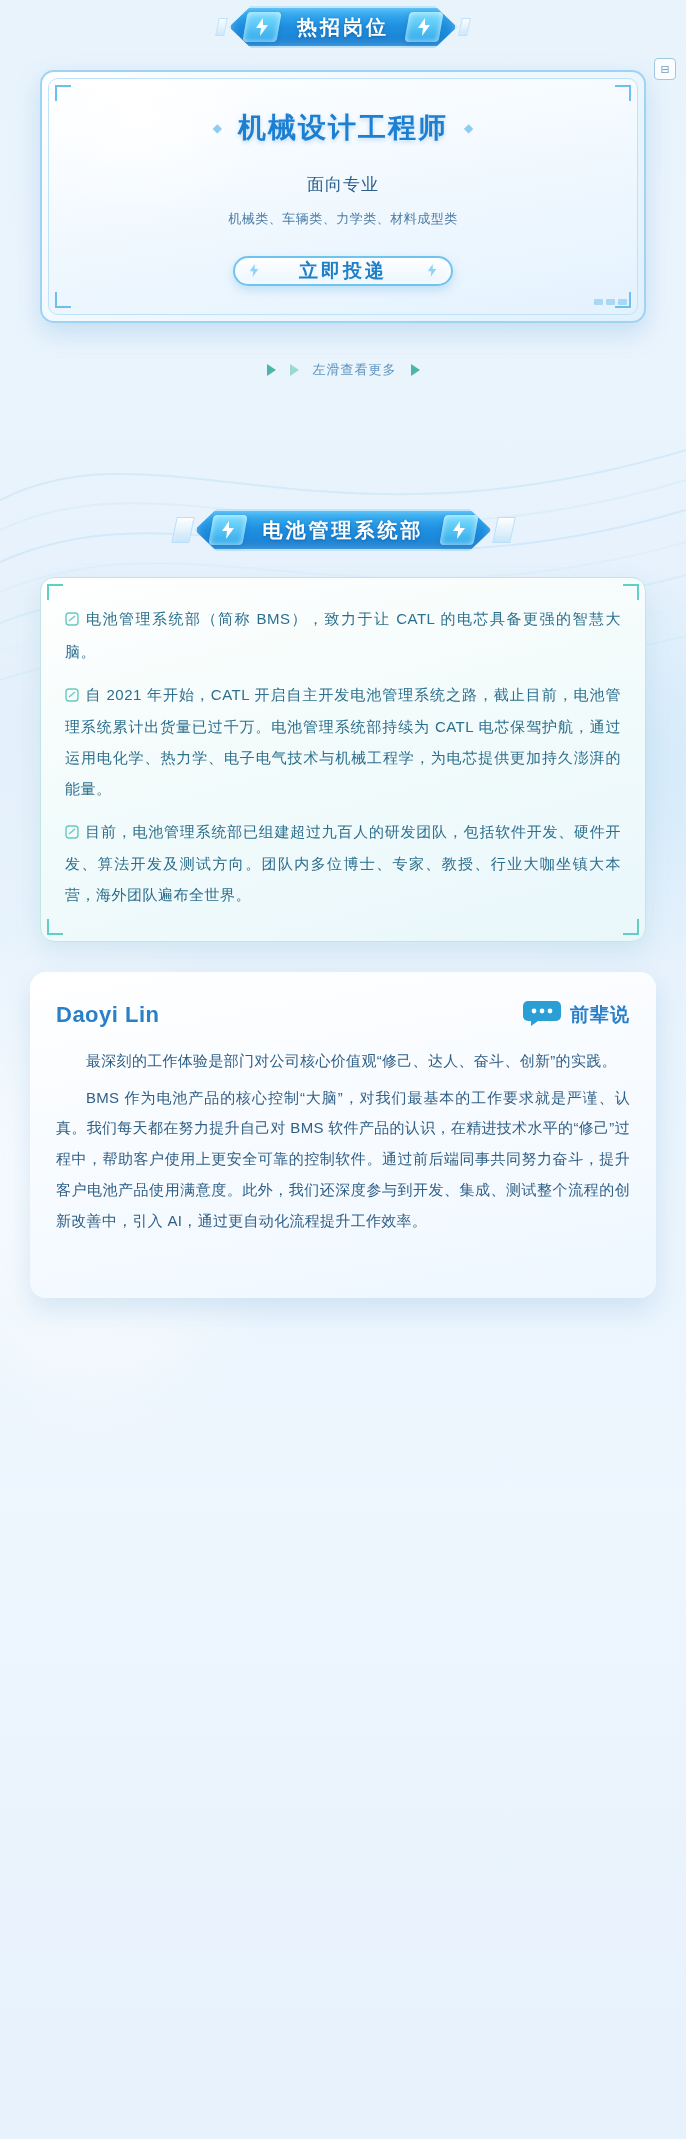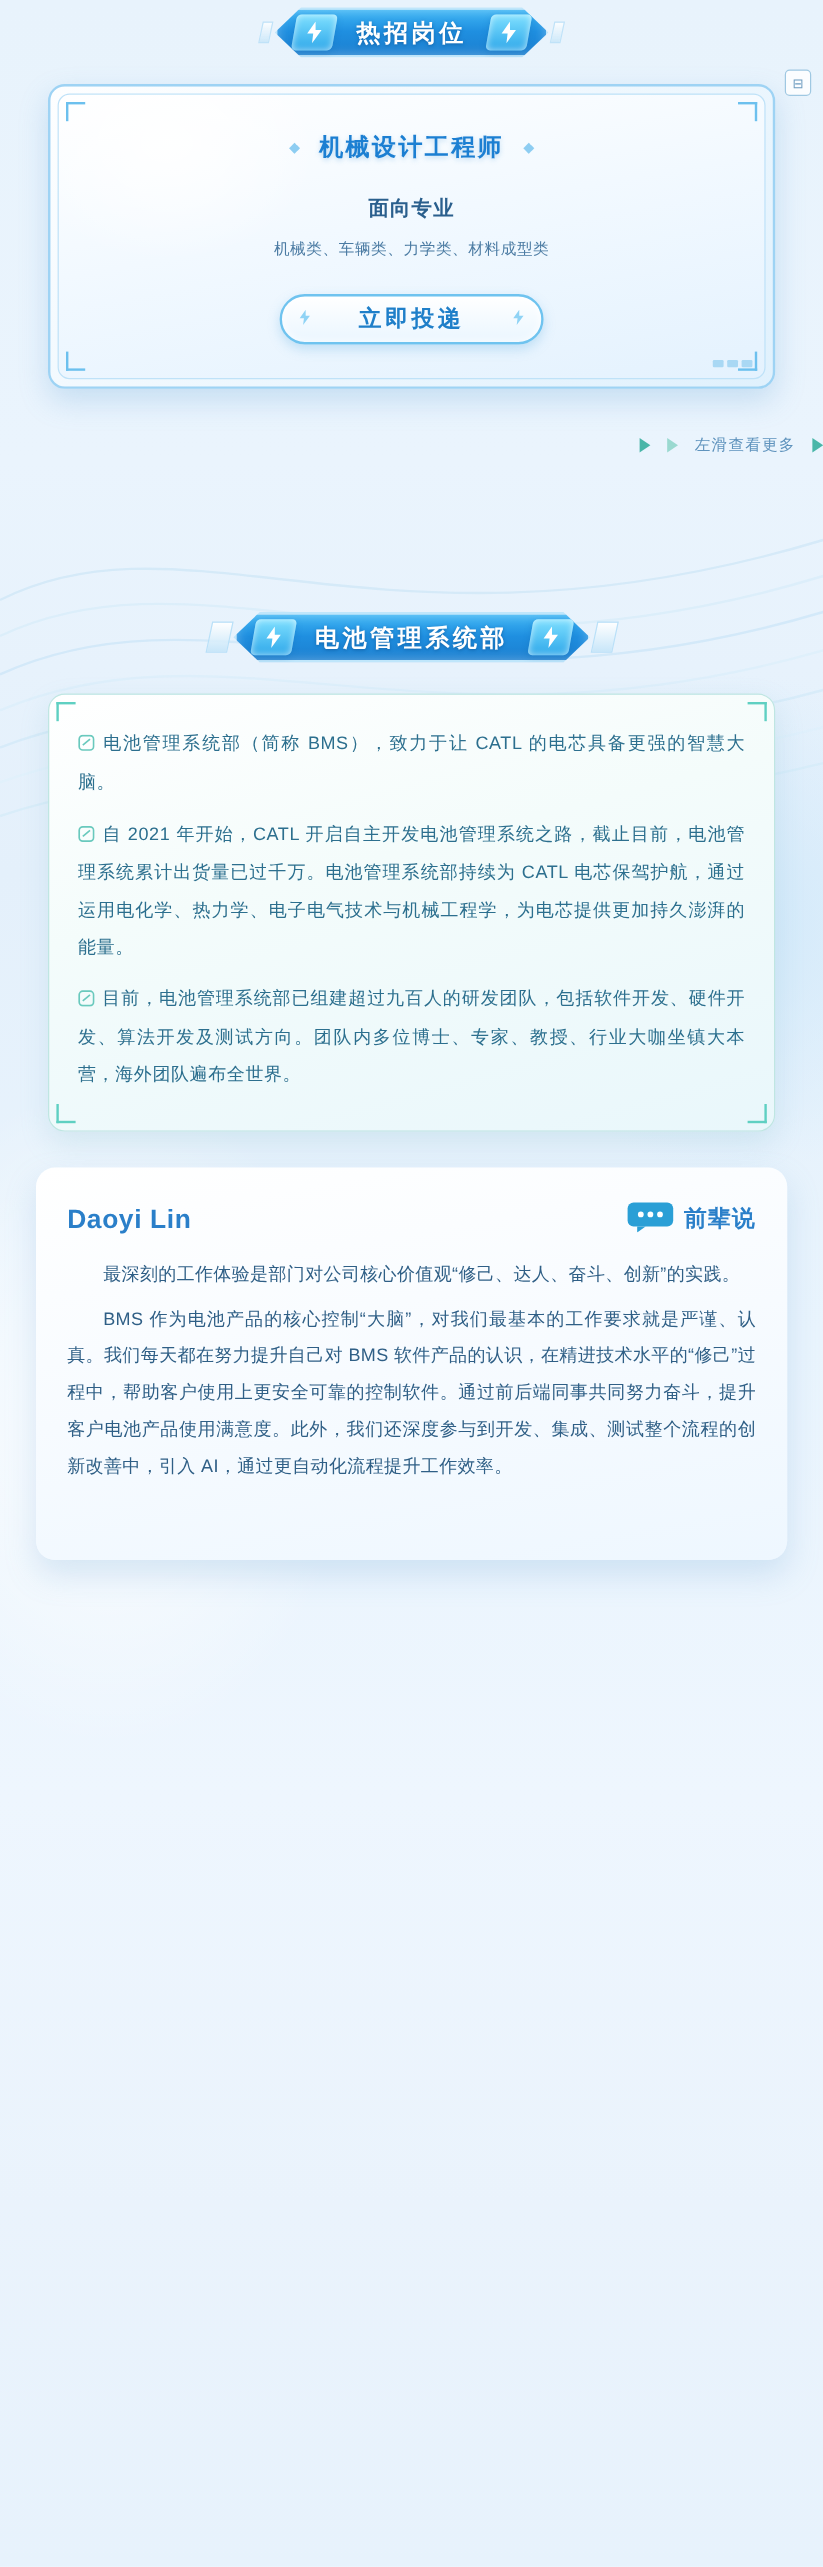--- a/index.html
+++ b/index.html
@@ -102,55 +102,55 @@
     position:absolute; width:16px; height:16px; border-color:#6cc0ee; border-style:solid; border-width:0;
   }
   .corner.tl { left:6px; top:6px; border-left-width:2px; border-top-width:2px; }
   .corner.tr { right:6px; top:6px; border-right-width:2px; border-top-width:2px; }
   .corner.bl { left:6px; bottom:6px; border-left-width:2px; border-bottom-width:2px; }
   .corner.br { right:6px; bottom:6px; border-right-width:2px; border-bottom-width:2px; }
 
   .job-title-row { display:flex; align-items:center; justify-content:center; gap:16px; position:relative; }
   .diamond { color:#8dcdf2; font-size:12px; }
   .job-title {
-    font-size: 20px; font-weight: bold; color:#1c7fd2; letter-spacing:2px;
+    font-size: 28px; font-weight: bold; color:#1c7fd2; letter-spacing:2px;
     text-shadow: 0 2px 4px rgba(120,180,225,.45);
   }
   .job-sub {
     text-align:center; margin-top: 26px;
-    font-size: 17px; font-weight: bold; color:#2a5f8d; letter-spacing:1px;
+    font-size: 17px; font-weight: normal; color:#2a5f8d; letter-spacing:1px;
   }
   .job-majors {
     text-align:center; margin-top: 14px;
     font-size: 13px; color:#4b7ba3; letter-spacing:.5px;
   }
   .apply-wrap { display:flex; justify-content:center; margin-top: 28px; }
   .apply-btn {
     position:relative;
     display:flex; align-items:center; justify-content:center;
-    width: 220px; height: 42px;
+    width: 220px; height: 30px;
     border: 2px solid #6fc3ef;
     border-radius: 21px;
     background: linear-gradient(180deg,#ffffff,#eaf6ff);
     color:#1f7fc9; font-size:19px; font-weight:bold; letter-spacing:3px;
     box-shadow: 0 4px 10px rgba(110,180,225,.35), inset 0 0 8px rgba(255,255,255,.9);
     cursor:pointer;
   }
   .apply-btn .side-bolt { position:absolute; top:50%; transform:translateY(-50%); }
   .apply-btn .side-bolt.l { left: 14px; }
   .apply-btn .side-bolt.r { right: 14px; }
 
   .card-tick {
     position:absolute; right:10px; bottom:9px; display:flex; gap:3px;
   }
   .card-tick i { display:block; width:9px; height:6px; background:#a9d8f4; border-radius:1px; }
 
   
   .swipe {
-    display:flex; align-items:center; justify-content:flex-end; gap:14px;
+    display:flex; align-items:center; justify-content:center; gap:14px;
     margin-top: 38px; color:#5f93bd; font-size:13px; letter-spacing:1px;
   }
   .tri { width:0; height:0; border-style:solid; border-width:6px 0 6px 9px;
          border-color: transparent transparent transparent #49b6a8; }
   .tri.dim { border-left-color:#9ad9d0; }
 
   
   .side-btn {
     position:absolute; right:10px; top:58px;
     width: 22px; height: 22px;

